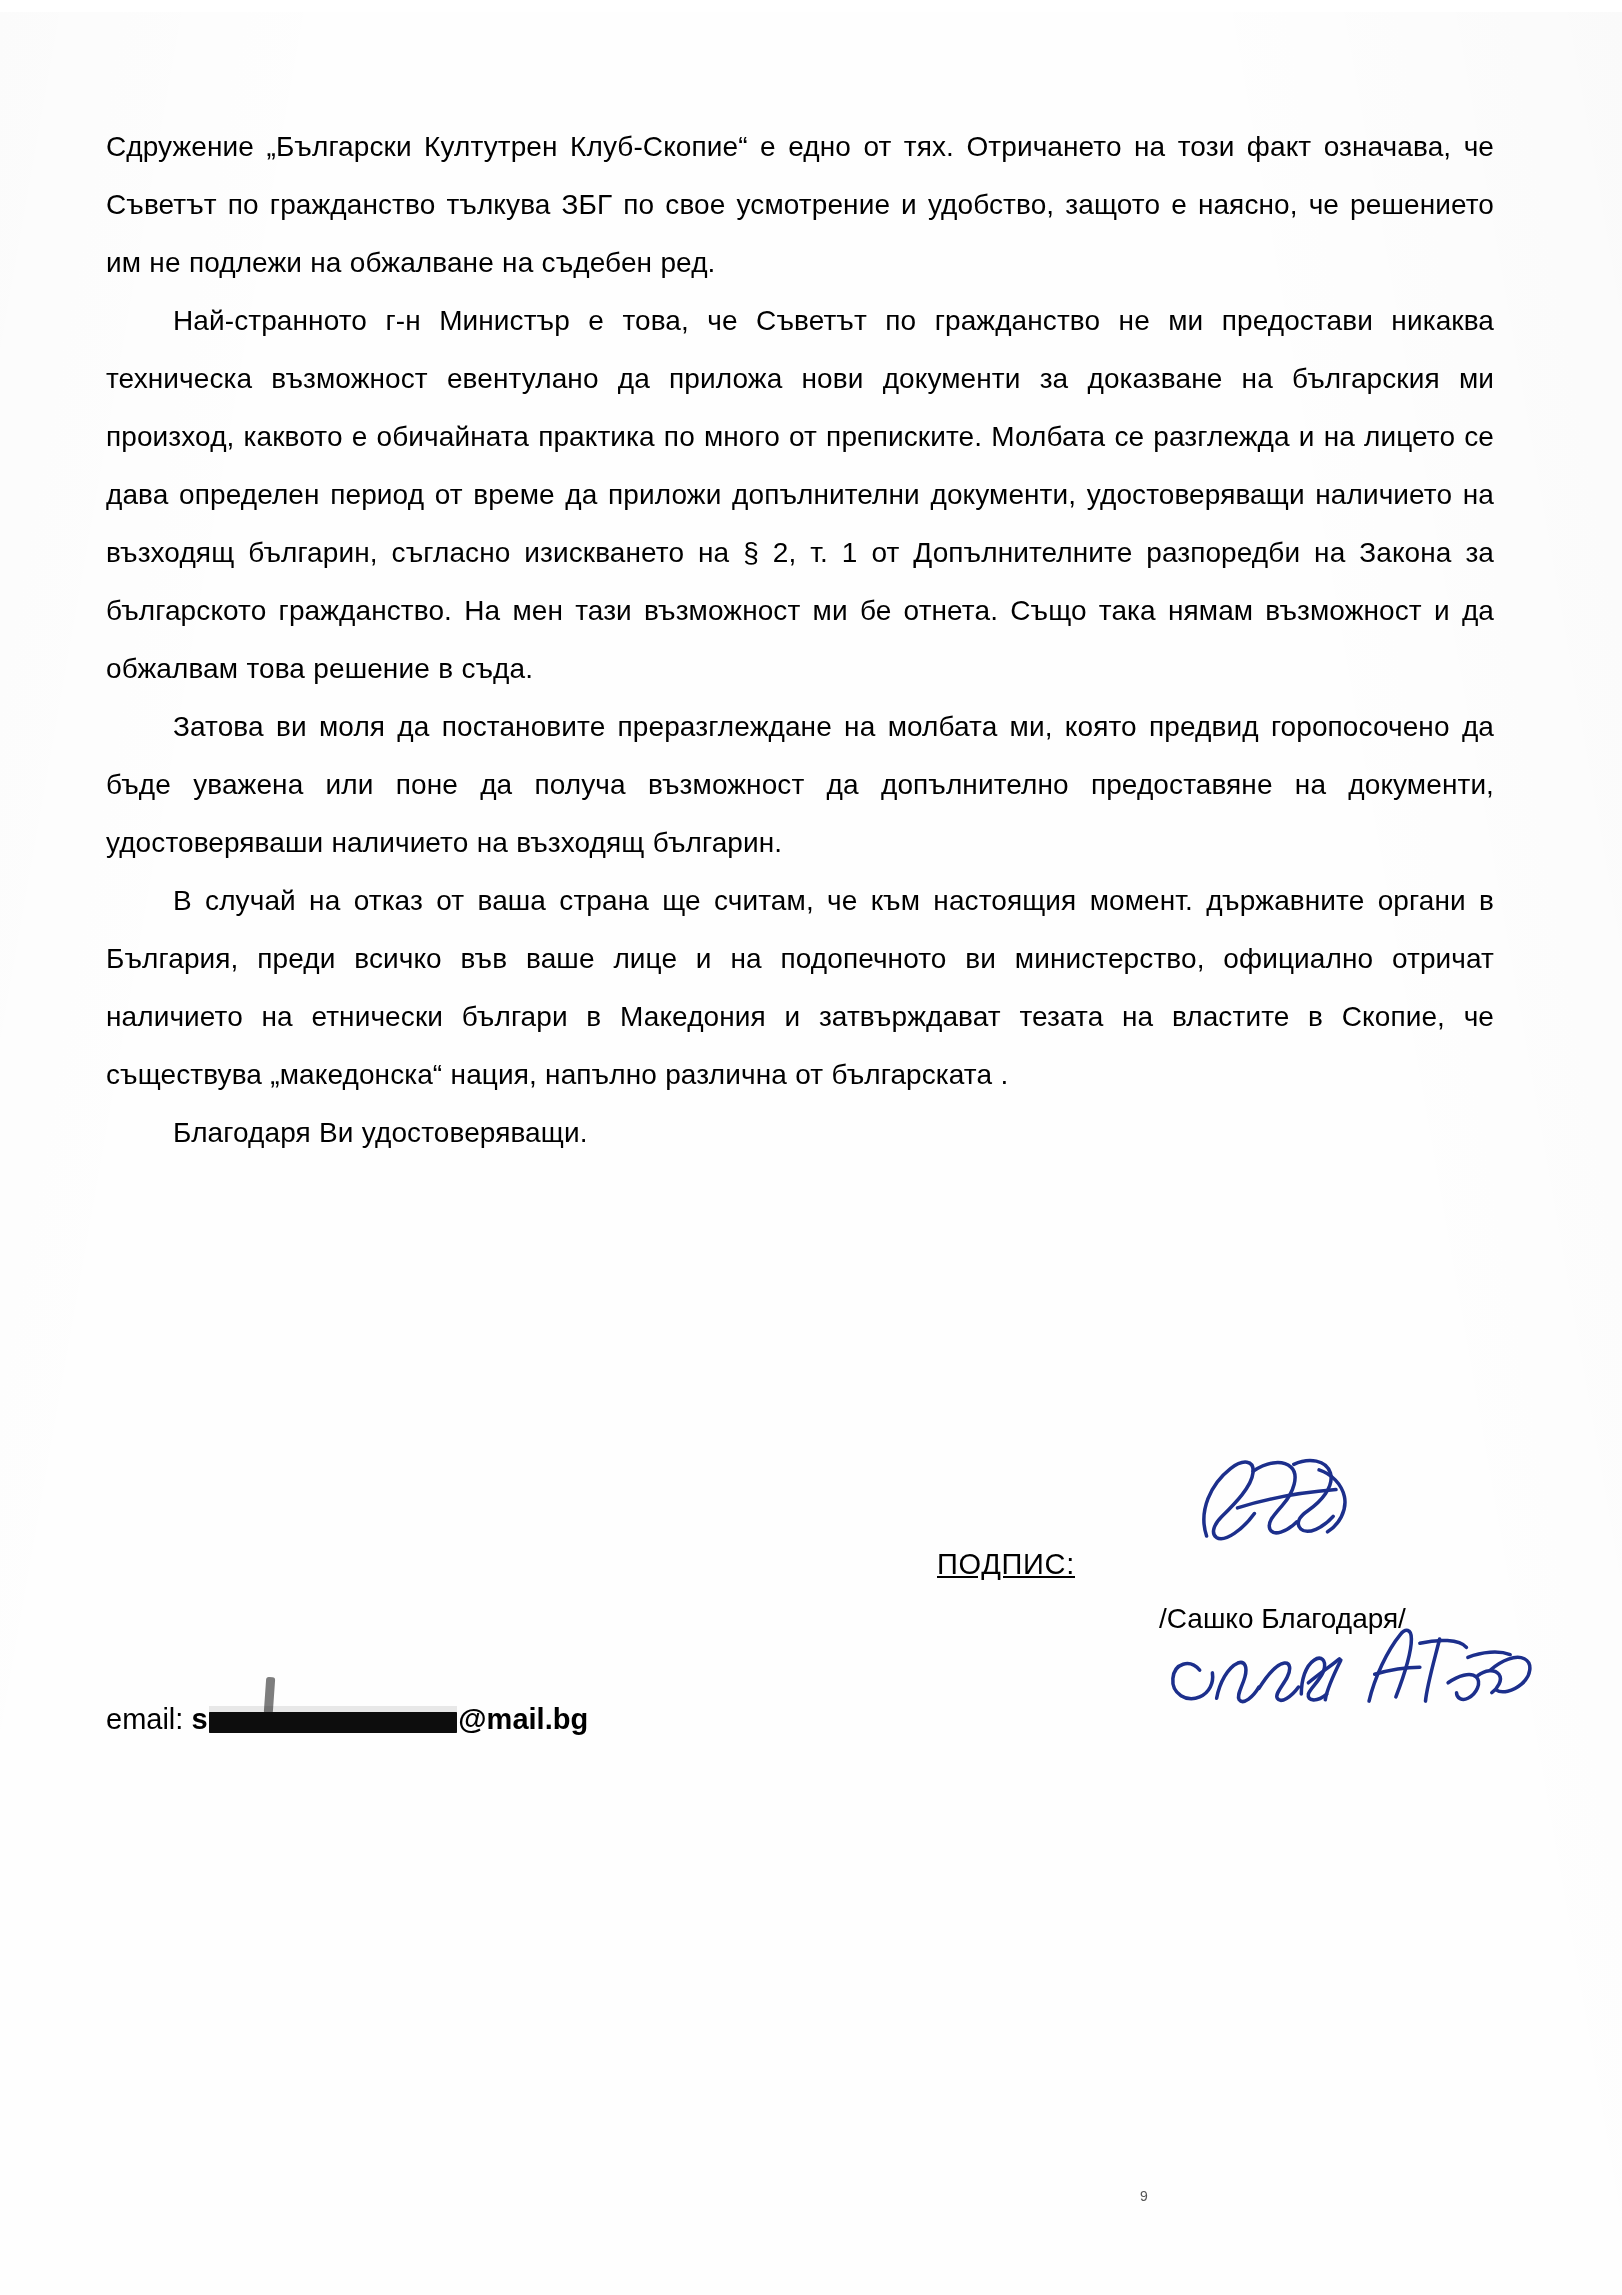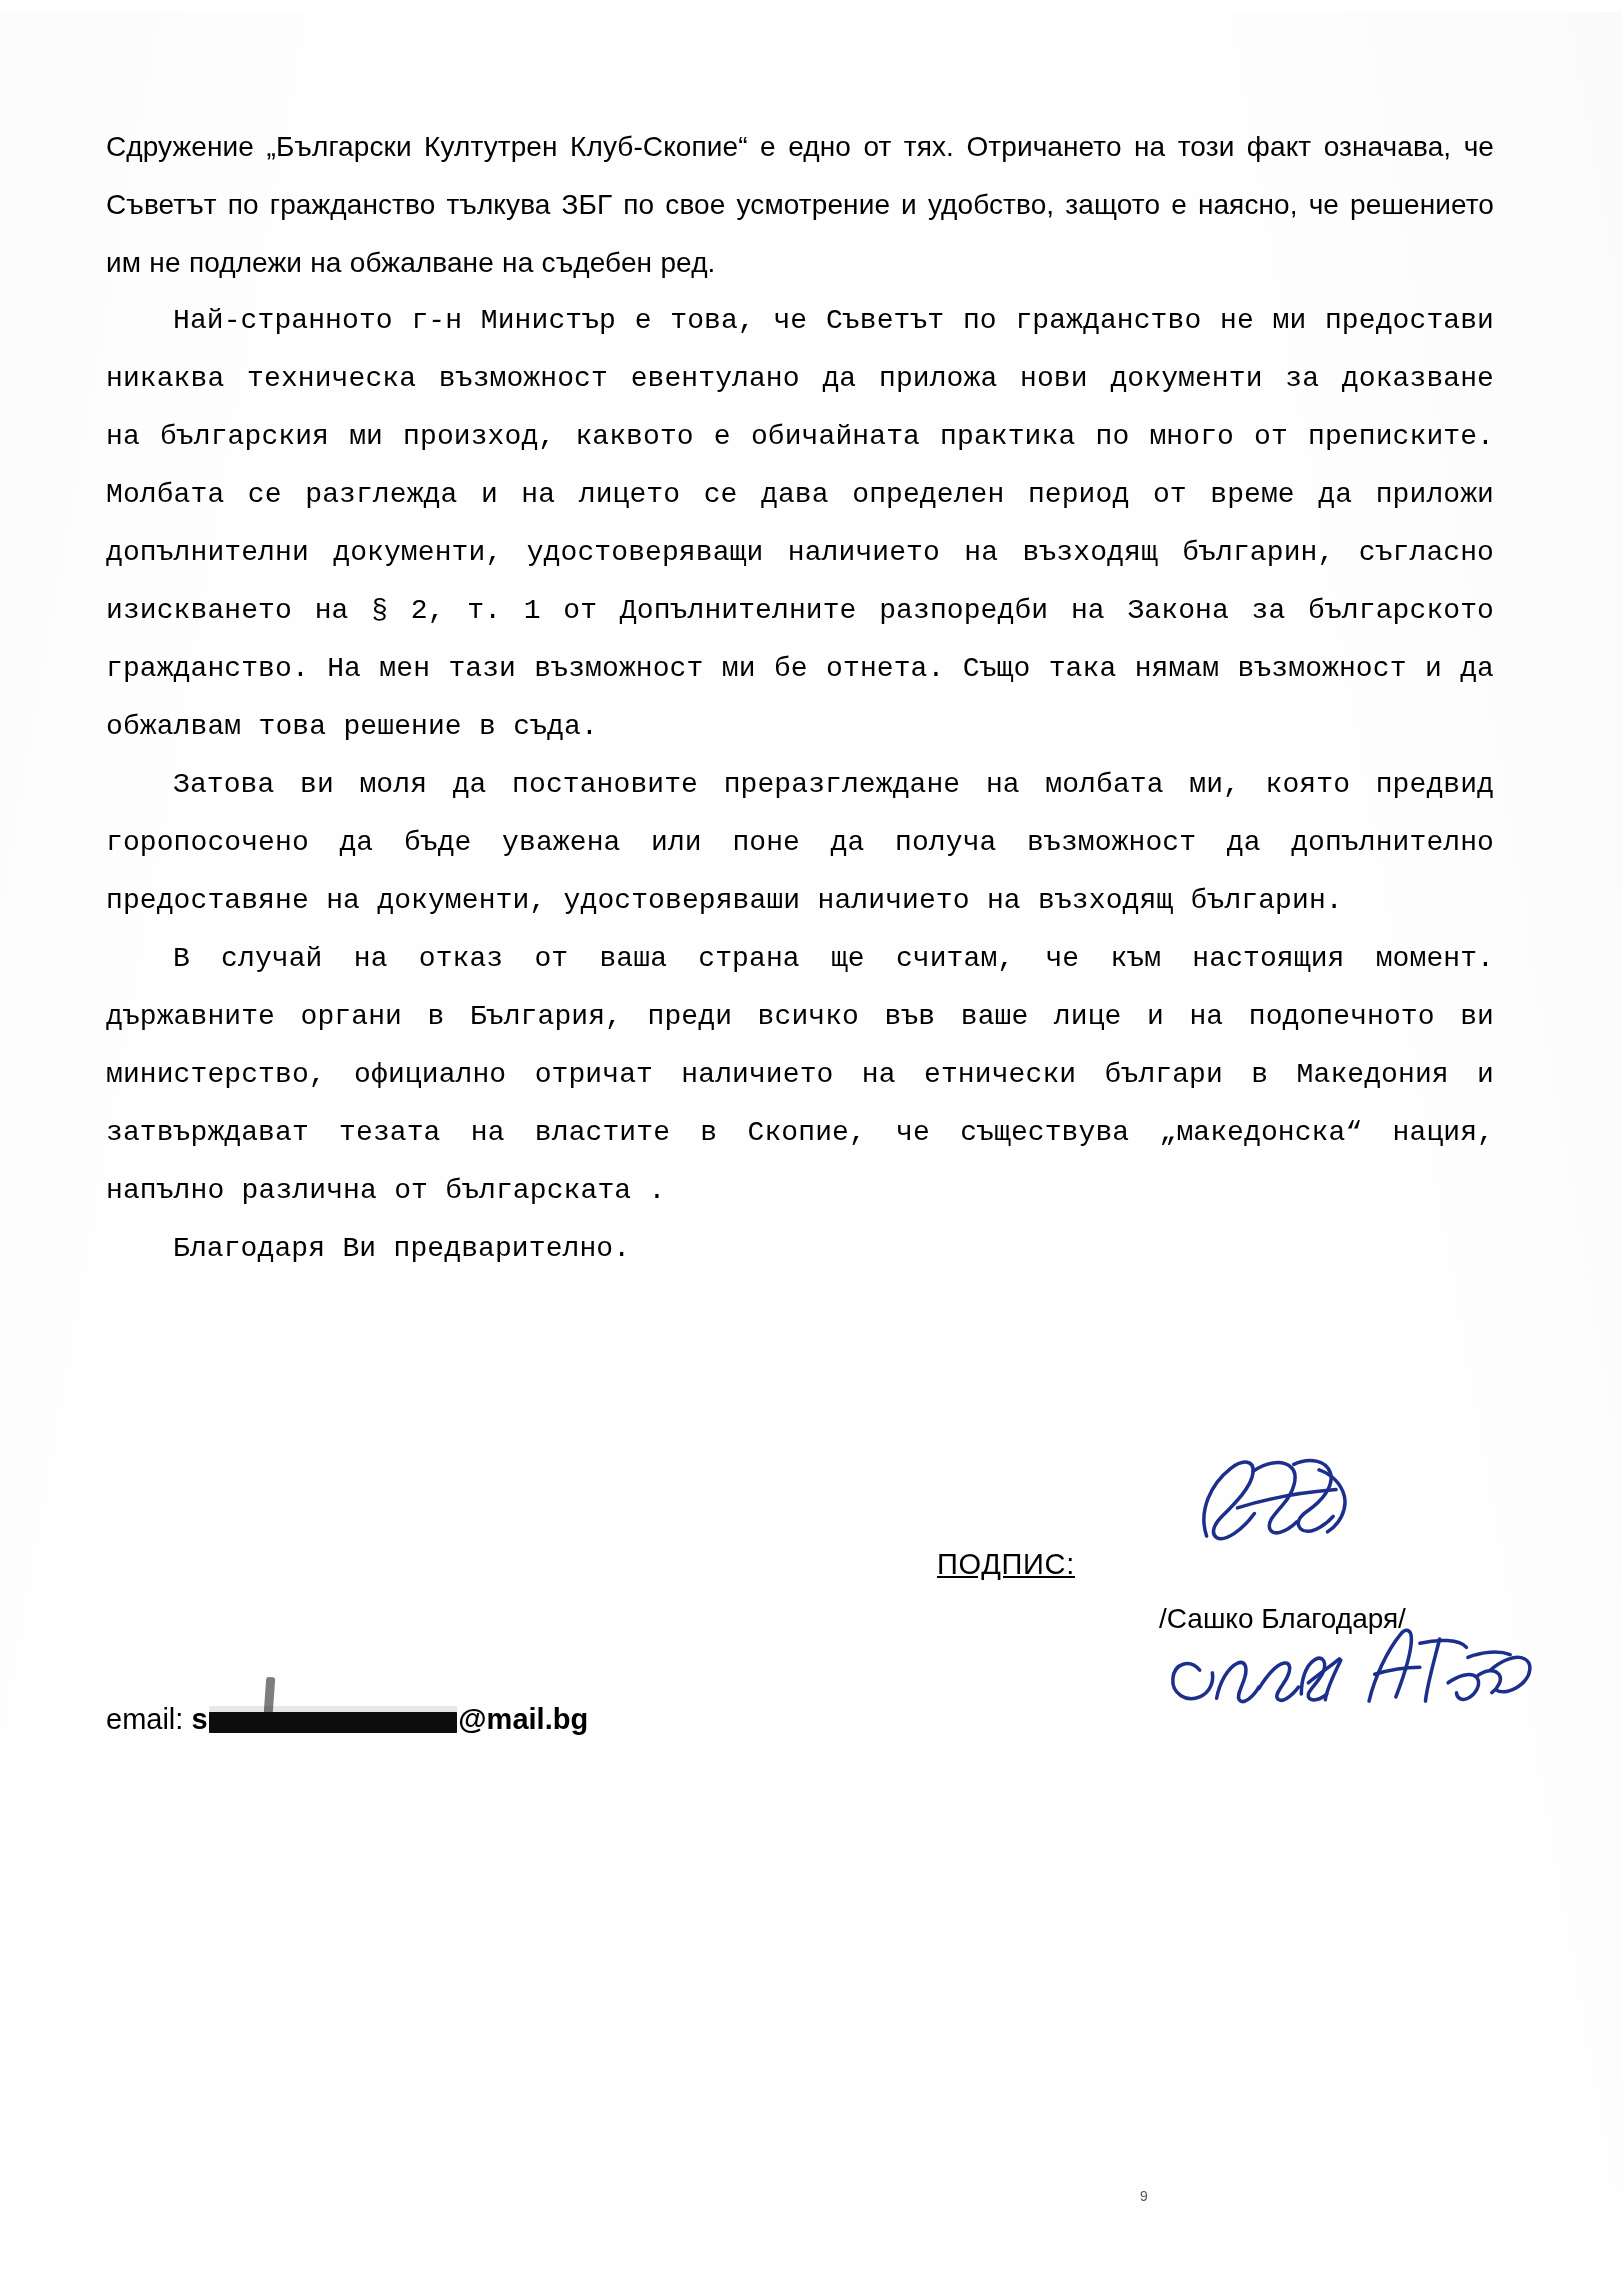--- a/index.html
+++ b/index.html
@@ -45,21 +45,20 @@
     margin: 0 0 0 0;
     font-size: 28px;
     line-height: 58px;
     text-align: justify;
     text-justify: inter-word;
     letter-spacing: 0.1px;
     word-spacing: 0.4px;
   }
   p.para.indent {
     text-indent: 67px;
-    font-family: Liberation Mono, monospace;
   }
   p.para:last-child {
     text-align: left;
   }
 
   .signature-block {
     position: absolute;
     left: 937px;
     top: 1466px;
     width: 536px;
@@ -154,21 +153,21 @@
 <body>
 
 <div class="page">
   <div class="scan-tint"></div>
 
   <div class="body-text">
     <p class="para">Сдружение „Български Култутрен Клуб-Скопие“ е едно от тях. Отричането на този факт означава, че Съветът по гражданство тълкува ЗБГ по свое усмотрение и удобство, защото е наясно, че решението им не подлежи на обжалване на съдебен ред.</p>
     <p class="para indent">Най-странното г-н Министър е това, че Съветът по гражданство не ми предостави никаква техническа възможност евентулано да приложа нови документи за доказване на българския ми произход, каквото е обичайната практика по много от преписките. Молбата се разглежда и на лицето се дава определен период от време да приложи допълнителни документи, удостоверяващи наличието на възходящ българин, съгласно изискването на § 2, т. 1 от Допълнителните разпоредби на Закона за българското гражданство. На мен тази възможност ми бе отнета. Също така нямам възможност и да обжалвам това решение в съда.</p>
     <p class="para indent">Затова ви моля да постановите преразглеждане на молбата ми, която предвид горопосочено да бъде уважена или поне да получа възможност да допълнително предоставяне на документи, удостоверяваши наличието на възходящ българин.</p>
     <p class="para indent">В случай на отказ от ваша страна ще считам, че към настоящия момент. държавните органи в България, преди всичко във ваше лице и на подопечното ви министерство, официално отричат наличието на етнически българи в Македония и затвърждават тезата на властите в Скопие, че съществува „македонска“ нация, напълно различна от българската .</p>
-    <p class="para indent">Благодаря Ви предварително.</p>
+    <p class="para indent">Благодаря Ви удостоверяващи.</p>
   </div>
 
   <div class="signature-block">
     <div class="sig-label">ПОДПИС:</div>
 
     <svg class="sig-ink-top" viewBox="0 0 300 180">
       <g fill="none" stroke="#1c2f8c" stroke-width="5" stroke-linecap="round" stroke-linejoin="round">
         <path d="M52 132 C 40 96, 58 58, 86 36 C 104 22, 120 24, 118 42 C 116 62, 92 86, 74 104 C 62 116, 58 128, 66 134 C 78 142, 104 122, 120 100"></path>
         <path d="M118 40 C 136 28, 158 22, 172 34 C 184 45, 176 70, 160 88 C 148 102, 138 112, 142 122 C 147 133, 166 126, 180 112"></path>
         <path d="M176 30 C 198 20, 222 24, 228 42 C 234 62, 214 84, 196 96 C 184 104, 178 114, 186 122 C 196 131, 218 120, 232 104"></path>

